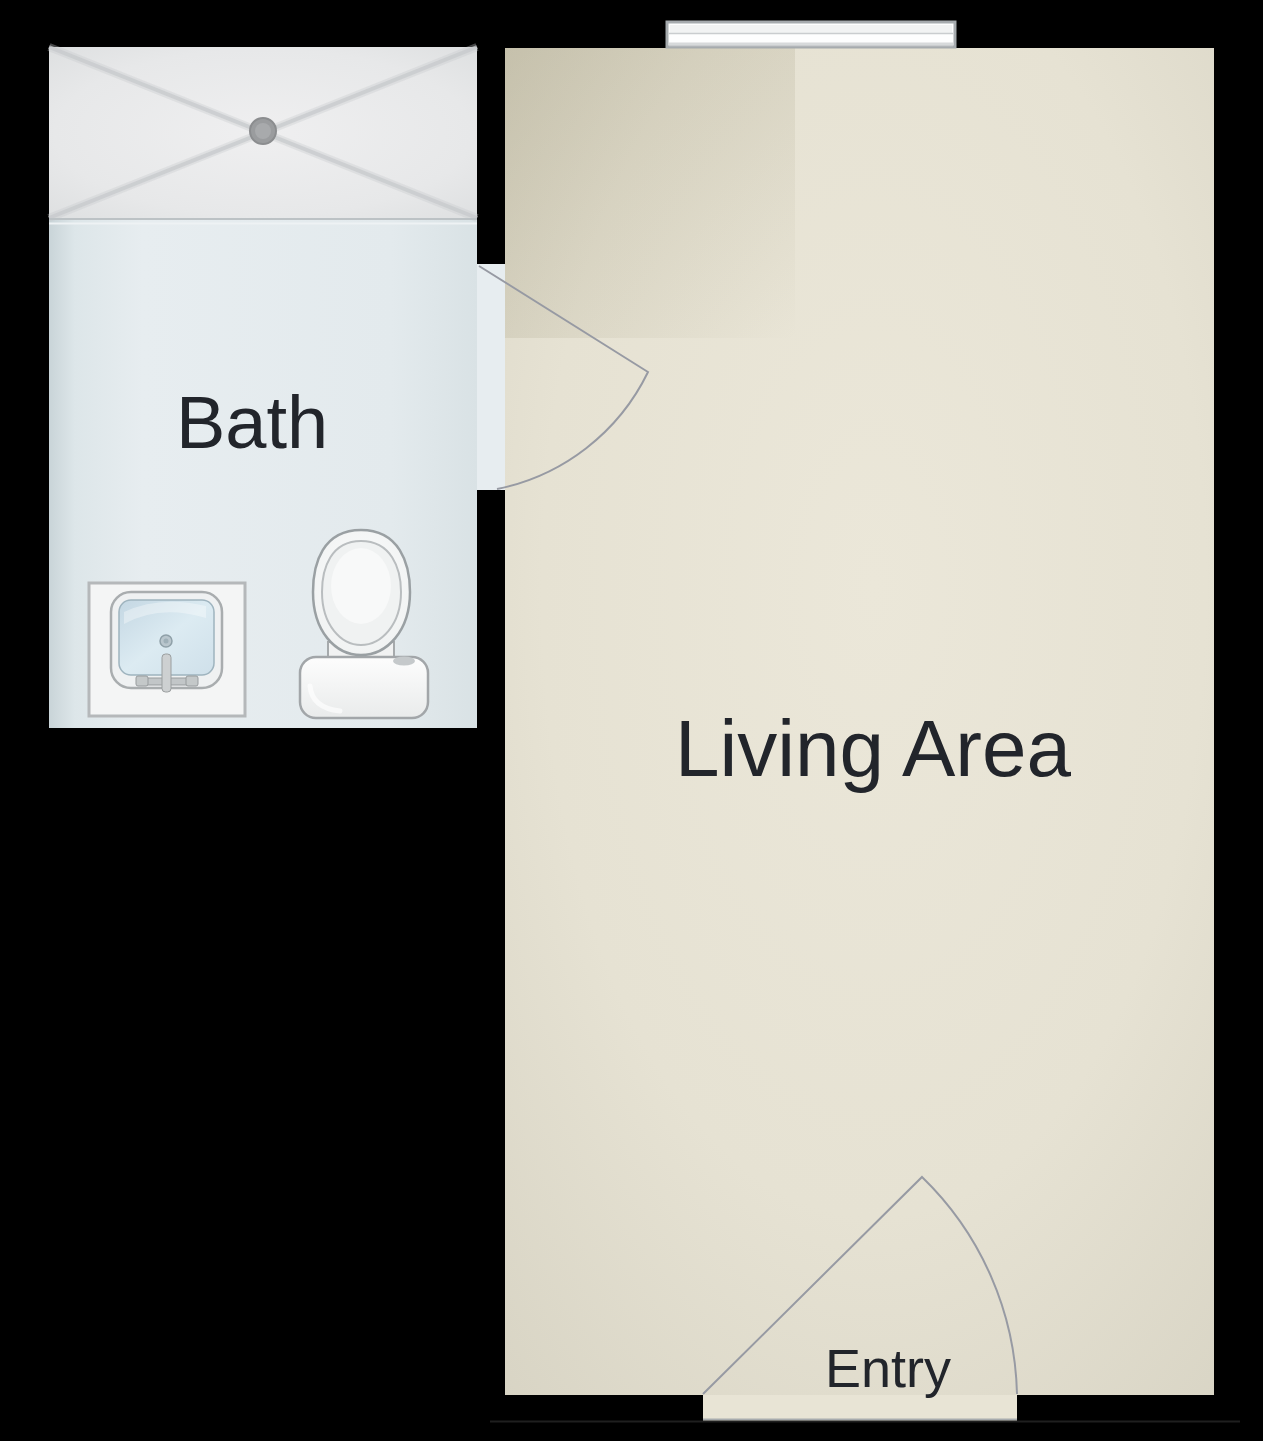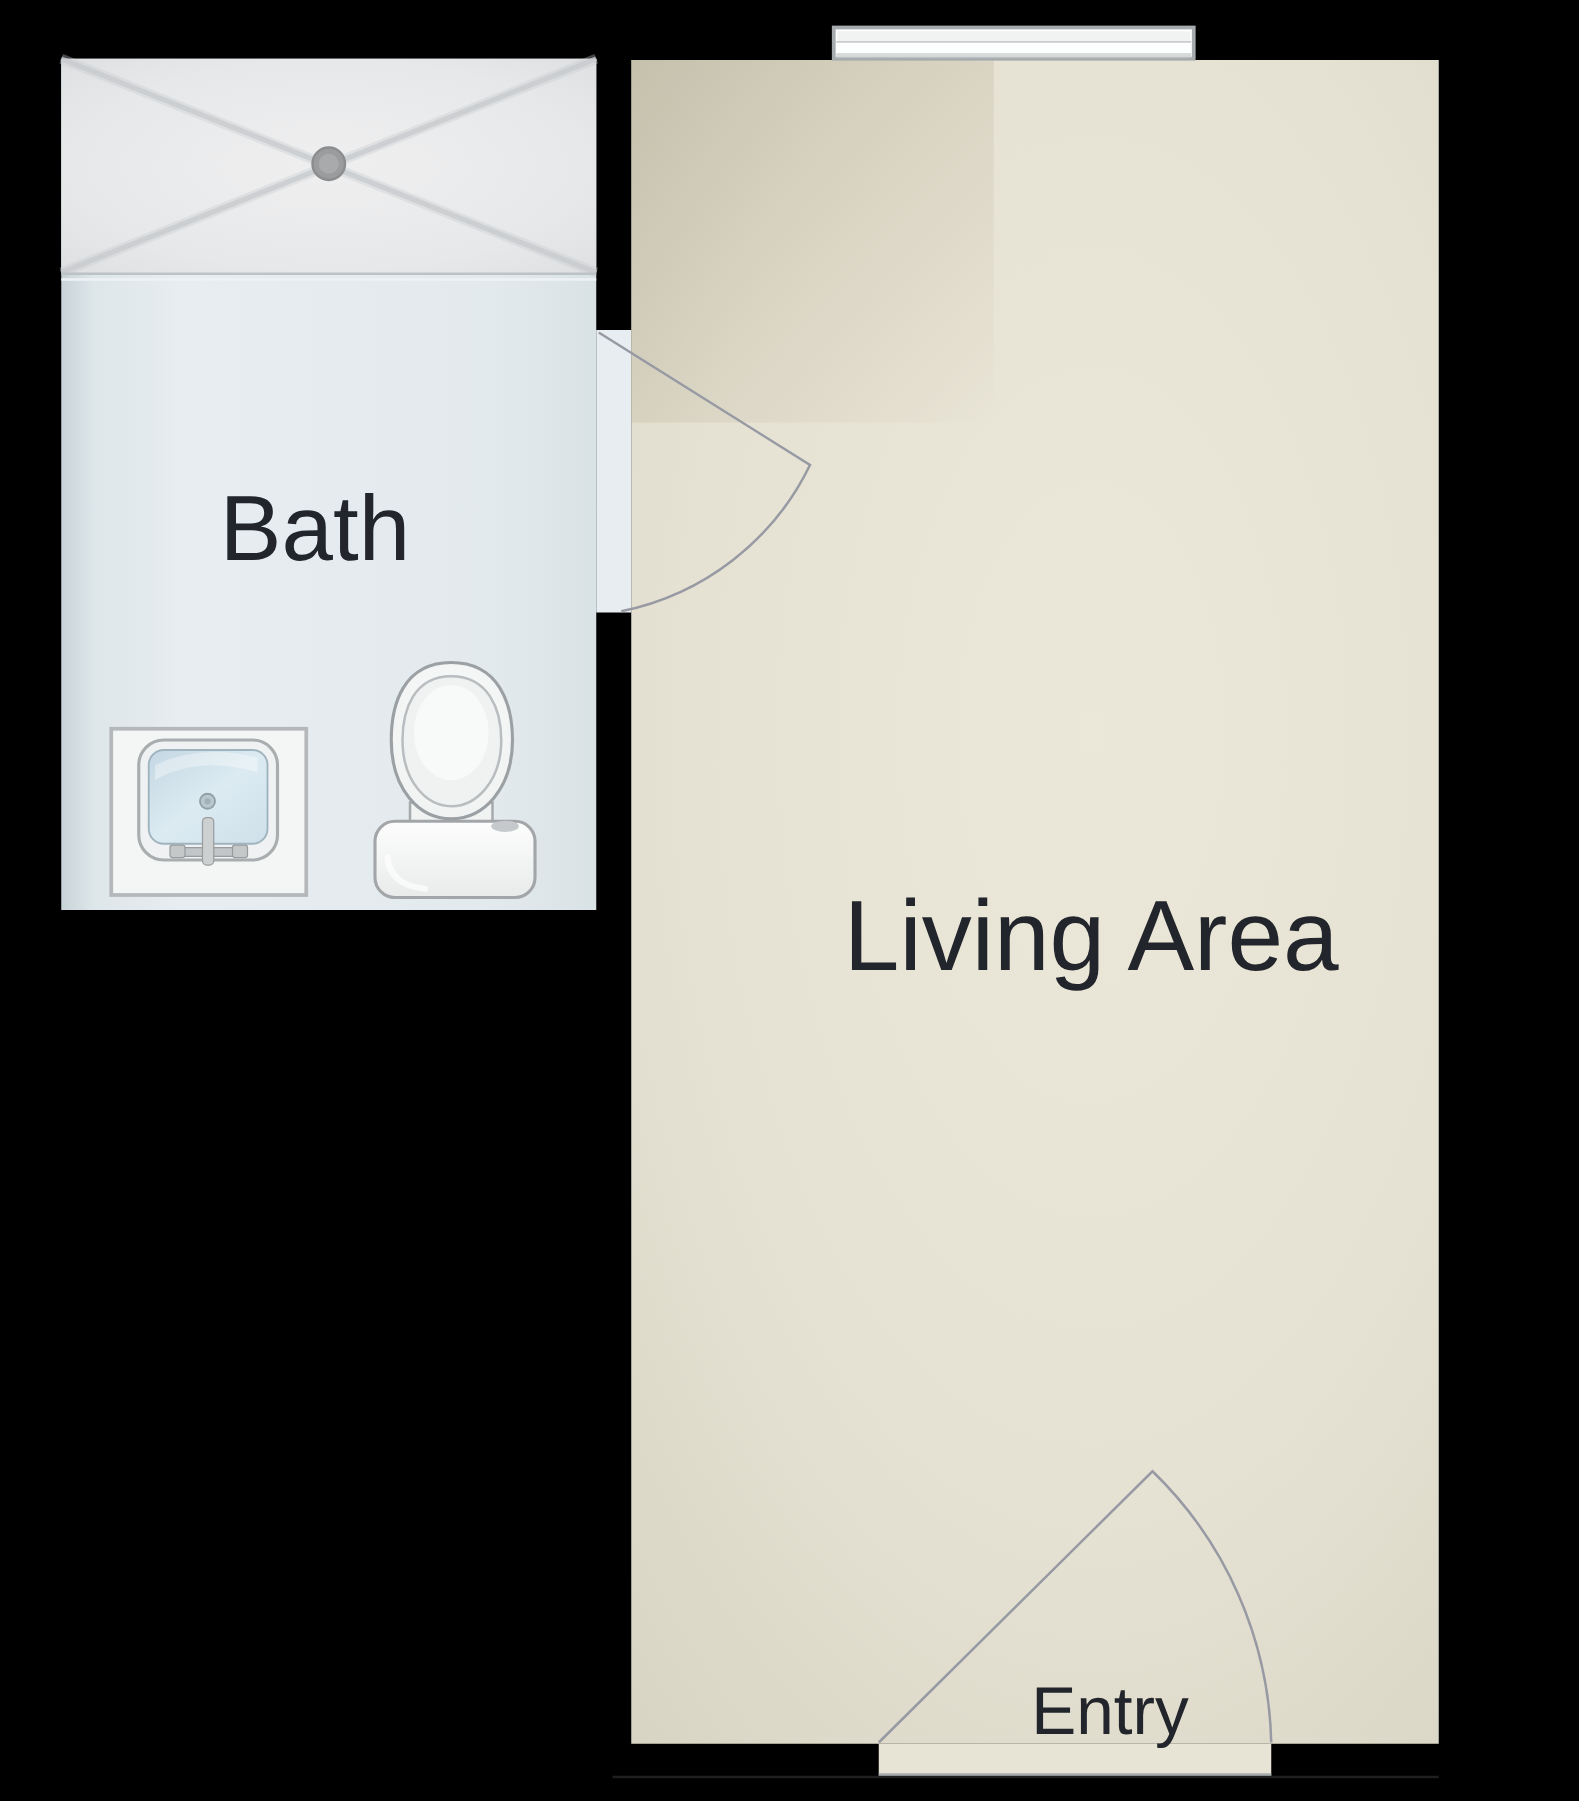--- a/index.html
+++ b/index.html
@@ -2,21 +2,21 @@
 <html><head>
 <meta charset="utf-8">
 <style>
   html, body {
     margin: 0;
     padding: 0;
     background: #000000;
   }
   .stage {
     position: relative;
-    width: 1151px;
+    width: 1263px;
     height: 1441px;
     background: #000000;
     overflow: hidden;
   }
   svg { display: block; }
   .room-label {
     font-family: "Liberation Sans", sans-serif;
     fill: #22252b;
   }
   .label-bath   { font-size: 74px; }

